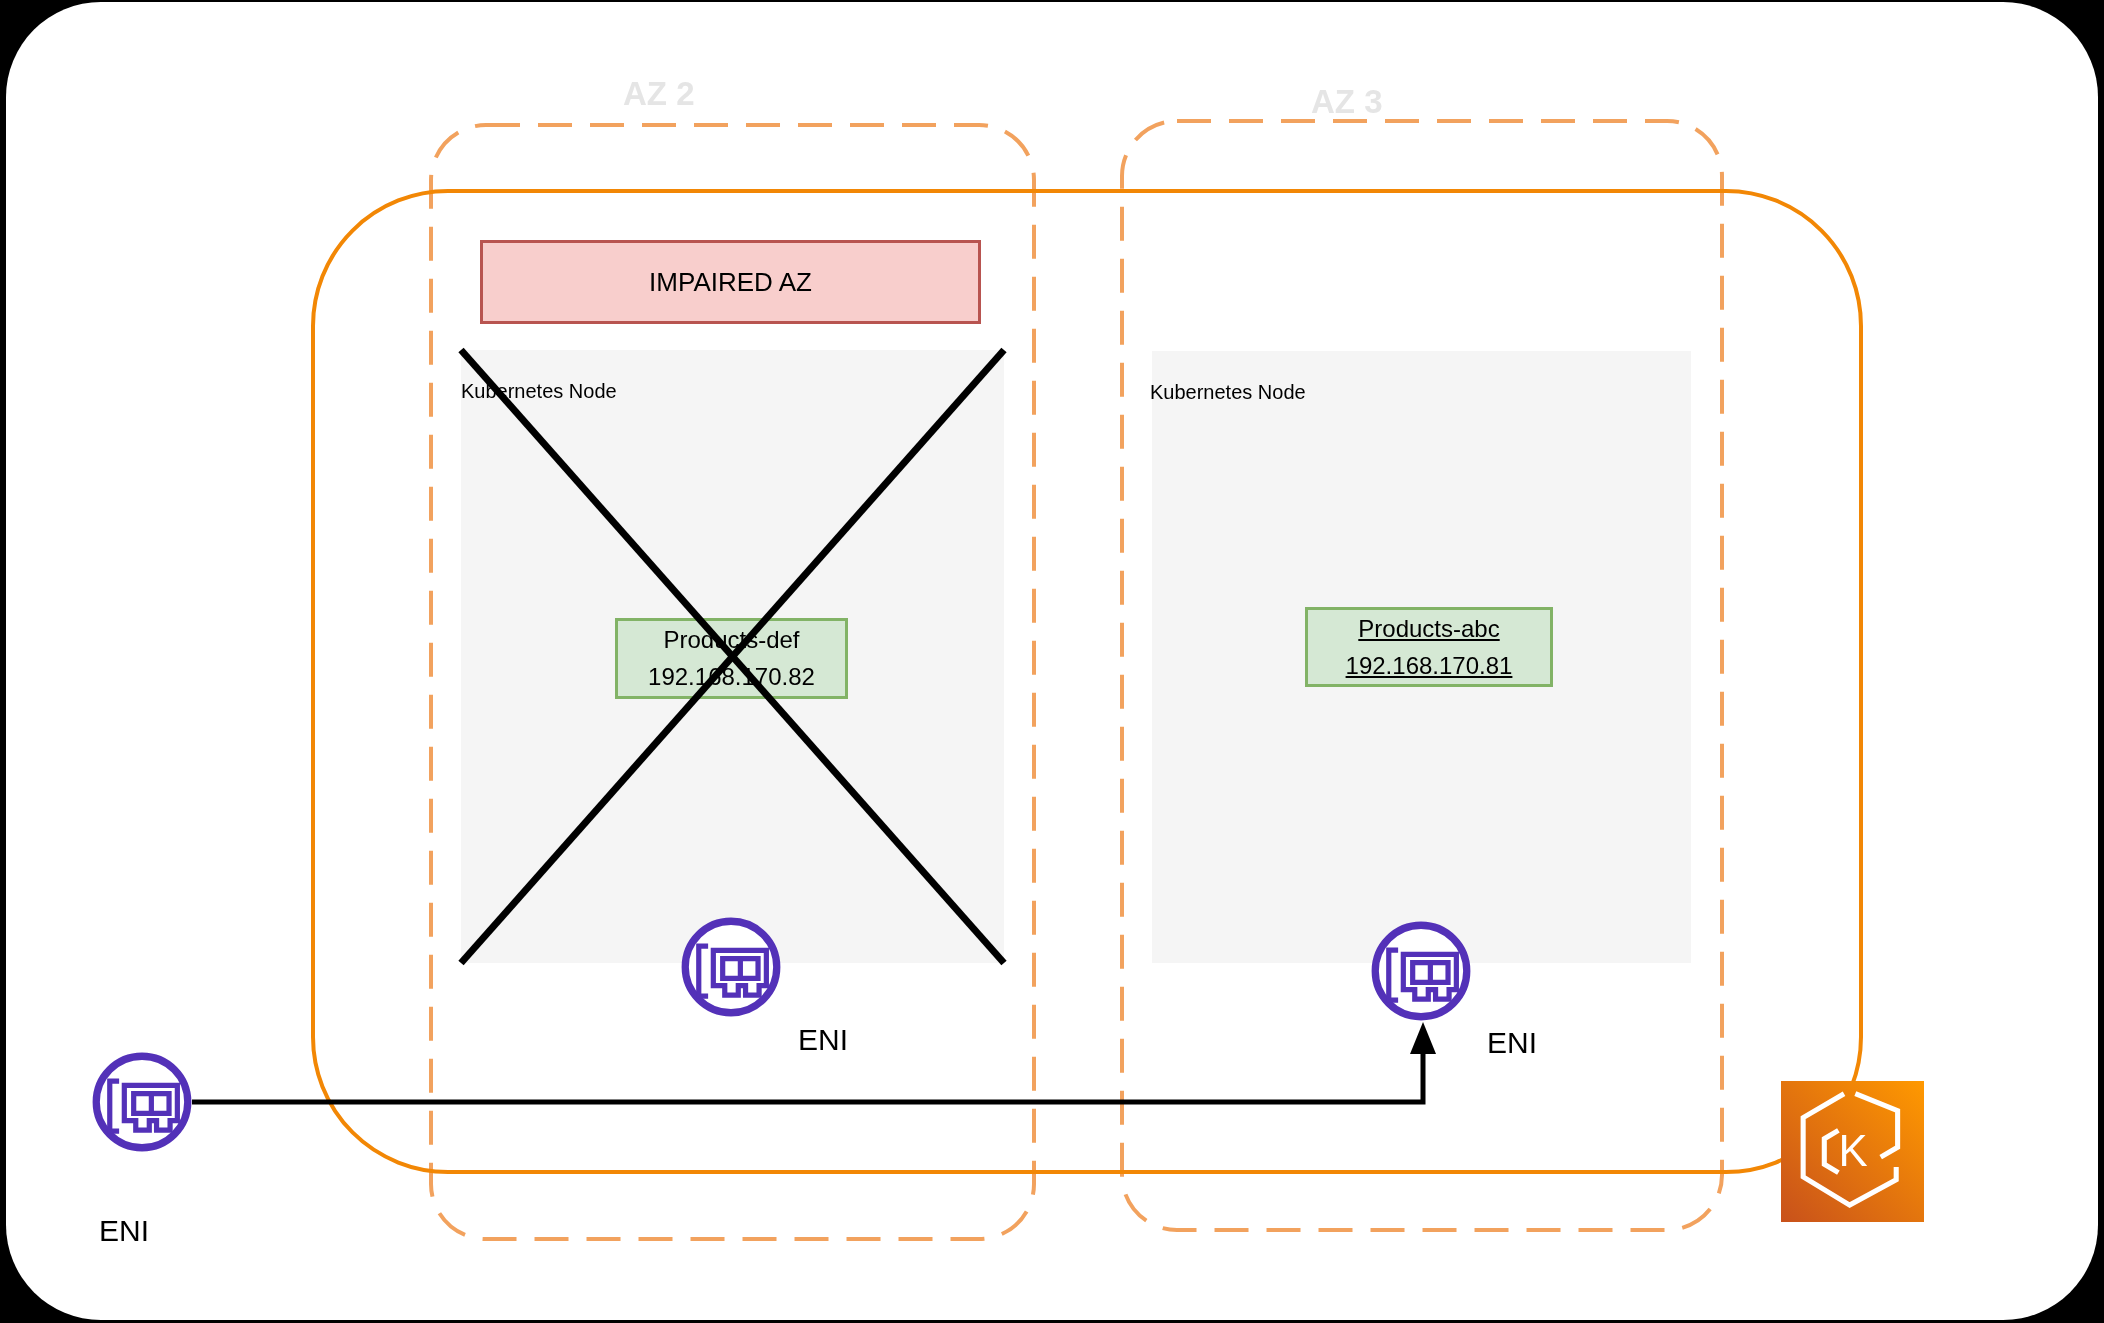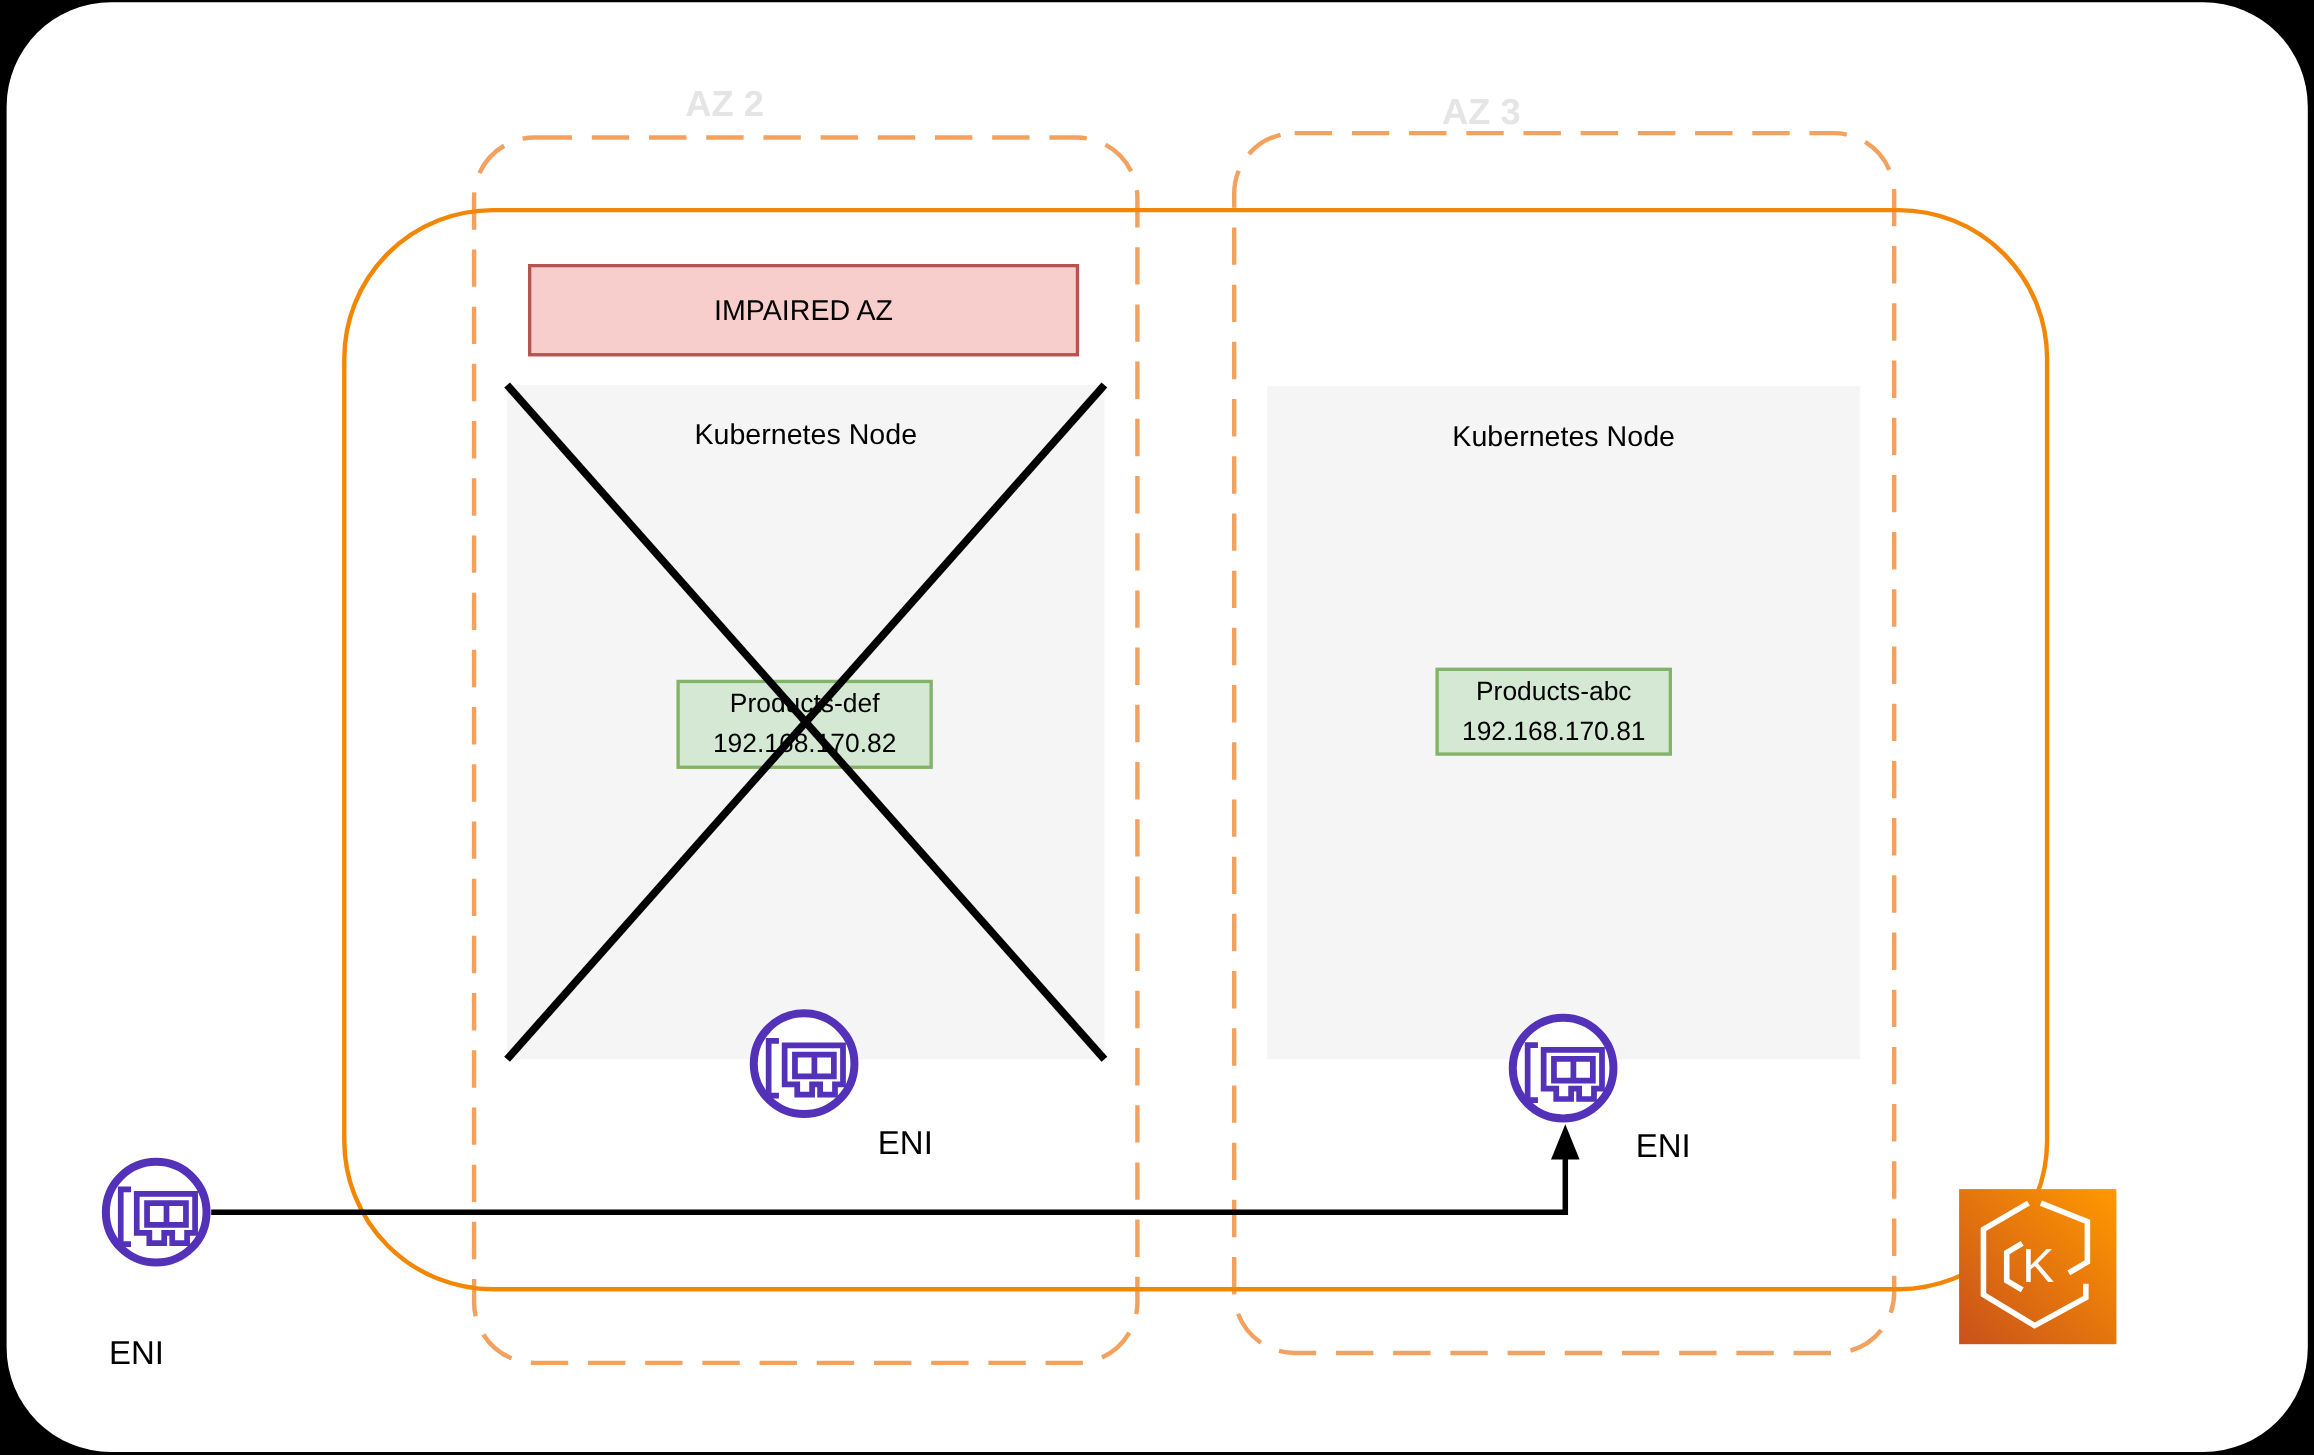--- a/index.html
+++ b/index.html
@@ -4,34 +4,34 @@
 <style>
   html,body{margin:0;padding:0;background:#000;width:2104px;height:1323px;
     font-family:"Liberation Sans",sans-serif;position:relative;overflow:hidden;}
   .abs{position:absolute;}
   
   .surface{left:6px;top:2px;width:2092px;height:1318px;background:#fff;border-radius:95px;z-index:0;}
   
   .node-box{background:var(--node-gray);z-index:1;}
   .node-box.az2{left:461px;top:350px;width:543px;height:613px;}
   .node-box.az3{left:1152px;top:351px;width:539px;height:612px;}
-  .node-title{z-index:5;font-size:26px;color:#000;text-align:center;width:543px;}
+  .node-title{z-index:5;font-size:20px;color:#000;width:543px;}
   .node-title.az2{left:461px;top:380px;}
   .node-title.az3{left:1150px;top:381px;}
   
   .banner{left:480px;top:240px;width:501px;height:84px;box-sizing:border-box;
     background:var(--pink-fill);border:3px solid var(--pink-stroke);z-index:2;
     display:flex;align-items:center;justify-content:center;}
   .banner-text{font-size:26px;font-weight:normal;color:#000;}
   
   .pod{box-sizing:border-box;background:var(--green-fill);border:3px solid var(--green-stroke);
     z-index:2;display:flex;flex-direction:column;align-items:center;justify-content:center;
     gap:9px;font-size:24px;color:#000;}
   .pod.az2{left:615px;top:618px;width:233px;height:81px;}
-  .pod.az3{left:1305px;top:607px;width:215px;height:80px;}
+  .pod.az3{left:1305px;top:607px;width:248px;height:80px;text-decoration:underline;}
   
   .lines{left:0;top:0;z-index:3;}
   
   .az-label{z-index:5;font-size:33px;color:#e5e5e5;text-align:left;width:220px;font-weight:bold;}
   .az-label.az2{left:623px;top:75px;}
   .az-label.az3{left:1311px;top:83px;}
   
   .eni-svg{z-index:4;}
   .eni-svg.az2{left:679px;top:915px;}
   .eni-svg.az3{left:1369px;top:919px;}

